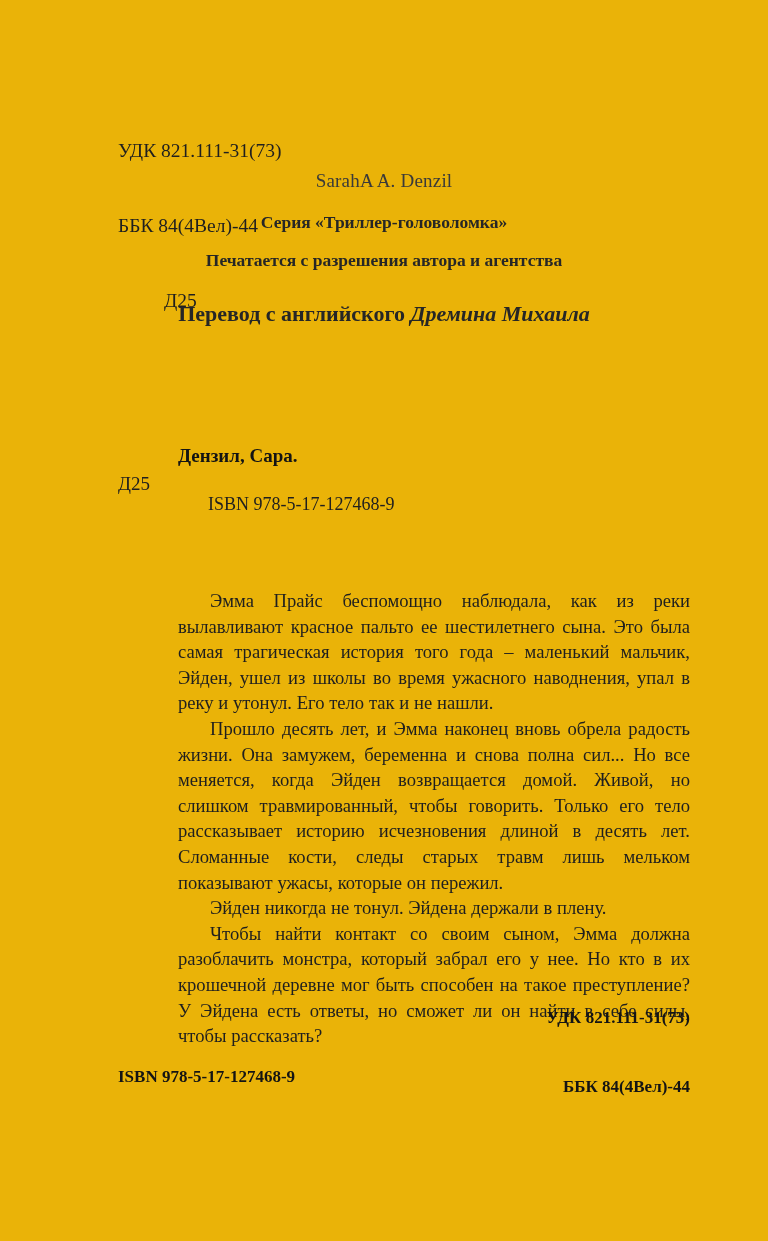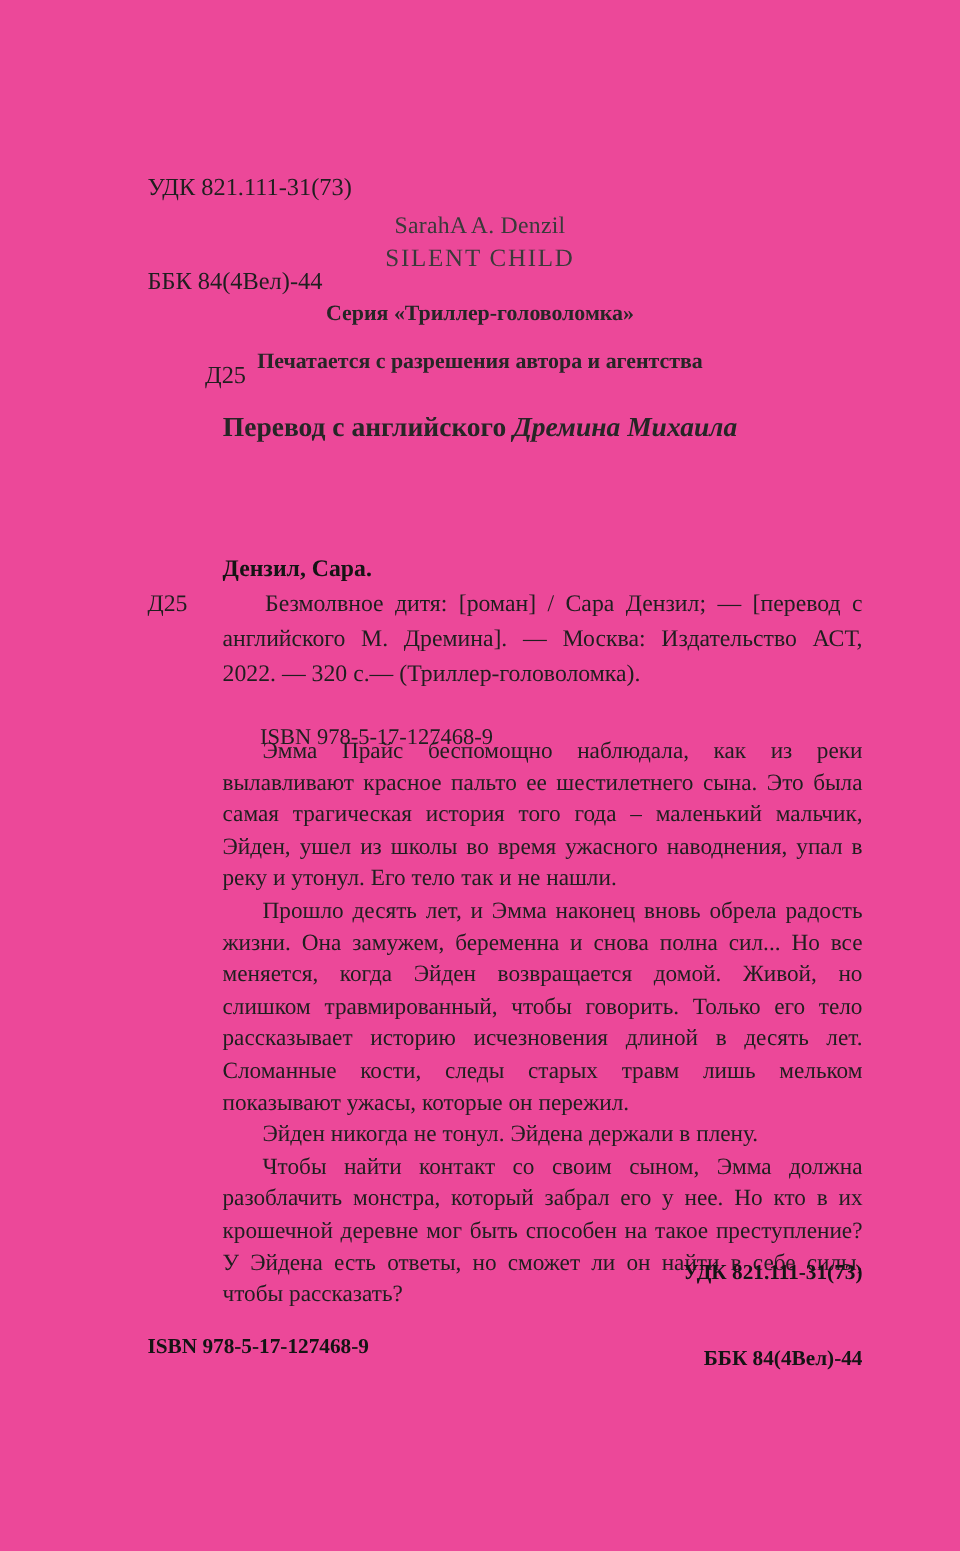--- a/index.html
+++ b/index.html
@@ -12,21 +12,21 @@
     font-family: "Liberation Serif", "DejaVu Serif", serif;
     color: #1a1a1a;
     -webkit-font-smoothing: antialiased;
   }
 
   .page {
     position: relative;
     width: 768px;
     height: 1241px;
     margin: 0 auto;
-    background: #ec4899;
+    background: #eab308;
     overflow: hidden;
   }
 
   
   .udk-block {
     position: absolute;
     left: 118px;
     top: 88px;
     font-size: 19.5px;
     line-height: 25px;
@@ -194,33 +194,31 @@
 <div class="page">
 
   <div class="udk-block">
     <span class="code-line">УДК 821.111-31(73)</span>
     <span class="code-line">ББК 84(4Вел)-44</span>
     <span class="code-line indent">Д25</span>
   </div>
 
   <div class="credits">
     <div class="author-en">SarahA A. Denzil</div>
-    <div class="title-en">SILENT CHILD</div>
     <div class="series">Серия «Триллер-головоломка»</div>
     <div class="imprint">
       <span class="ln">Печатается с разрешения автора и агентства</span>
     </div>
     <div class="translator"><span>Перевод с английского </span><em>Дремина Михаила</em></div>
   </div>
 
   <div class="biblio">
     <div class="headline">Дензил, Сара.</div>
     <div class="body-row">
       <div class="shelf-code">Д25</div>
-      <div class="description">Безмолвное дитя: [роман] / Сара Дензил; — [перевод с английского М. Дремина]. — Москва: Издательство АСТ, 2022. — 320 с.— (Триллер-головоломка).</div>
     </div>
     <div class="isbn-inner">ISBN 978-5-17-127468-9</div>
   </div>
 
   <div class="annotation">
     <p>Эмма Прайс беспомощно наблюдала, как из реки вылавливают красное пальто ее шестилетнего сына. Это была самая трагическая история того года – маленький мальчик, Эйден, ушел из школы во время ужасного наводнения, упал в реку и утонул. Его тело так и не нашли.</p>
     <p>Прошло десять лет, и Эмма наконец вновь обрела радость жизни. Она замужем, беременна и снова полна сил... Но все меняется, когда Эйден возвращается домой. Живой, но слишком травмированный, чтобы говорить. Только его тело рассказывает историю исчезновения длиной в десять лет. Сломанные кости, следы старых травм лишь мельком показывают ужасы, которые он пережил.</p>
     <p>Эйден никогда не тонул. Эйдена держали в плену.</p>
     <p>Чтобы найти контакт со своим сыном, Эмма должна разоблачить монстра, который забрал его у нее. Но кто в их крошечной деревне мог быть способен на такое преступление? У Эйдена есть ответы, но сможет ли он найти в себе силы, чтобы рассказать?</p>
   </div>

